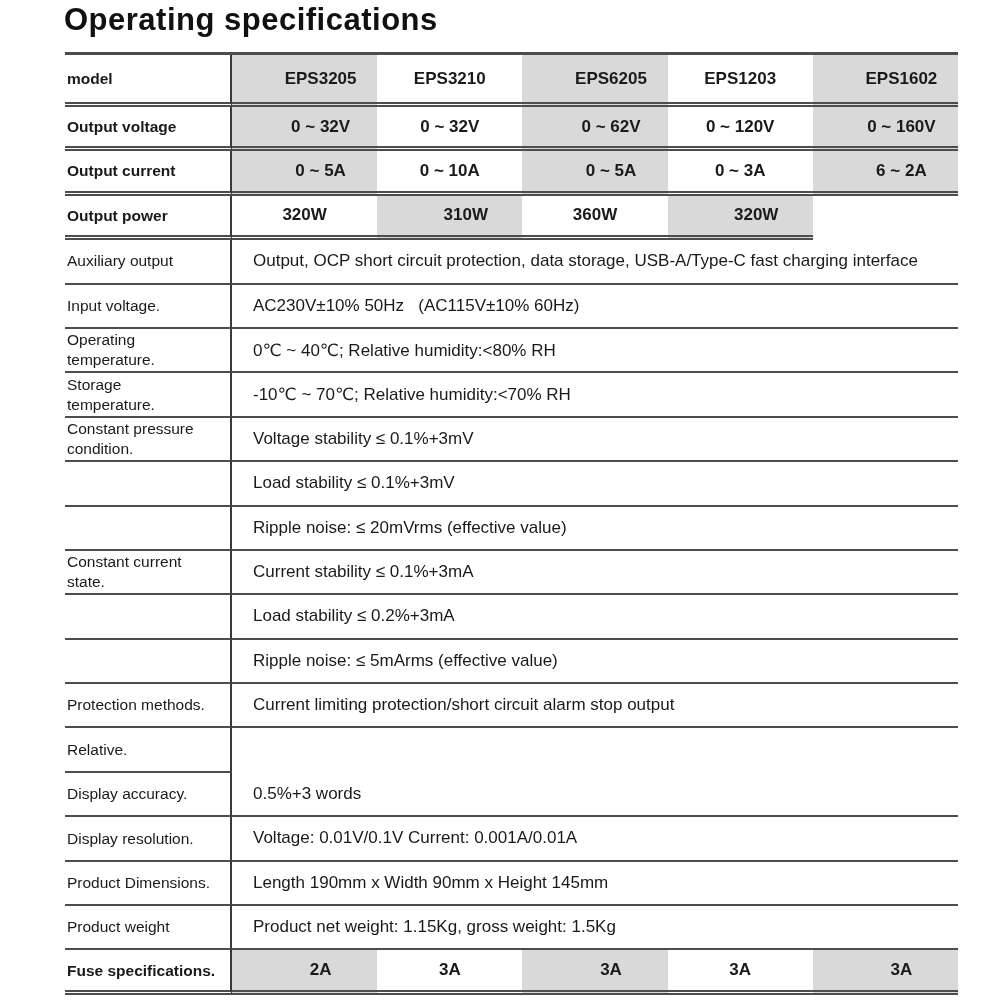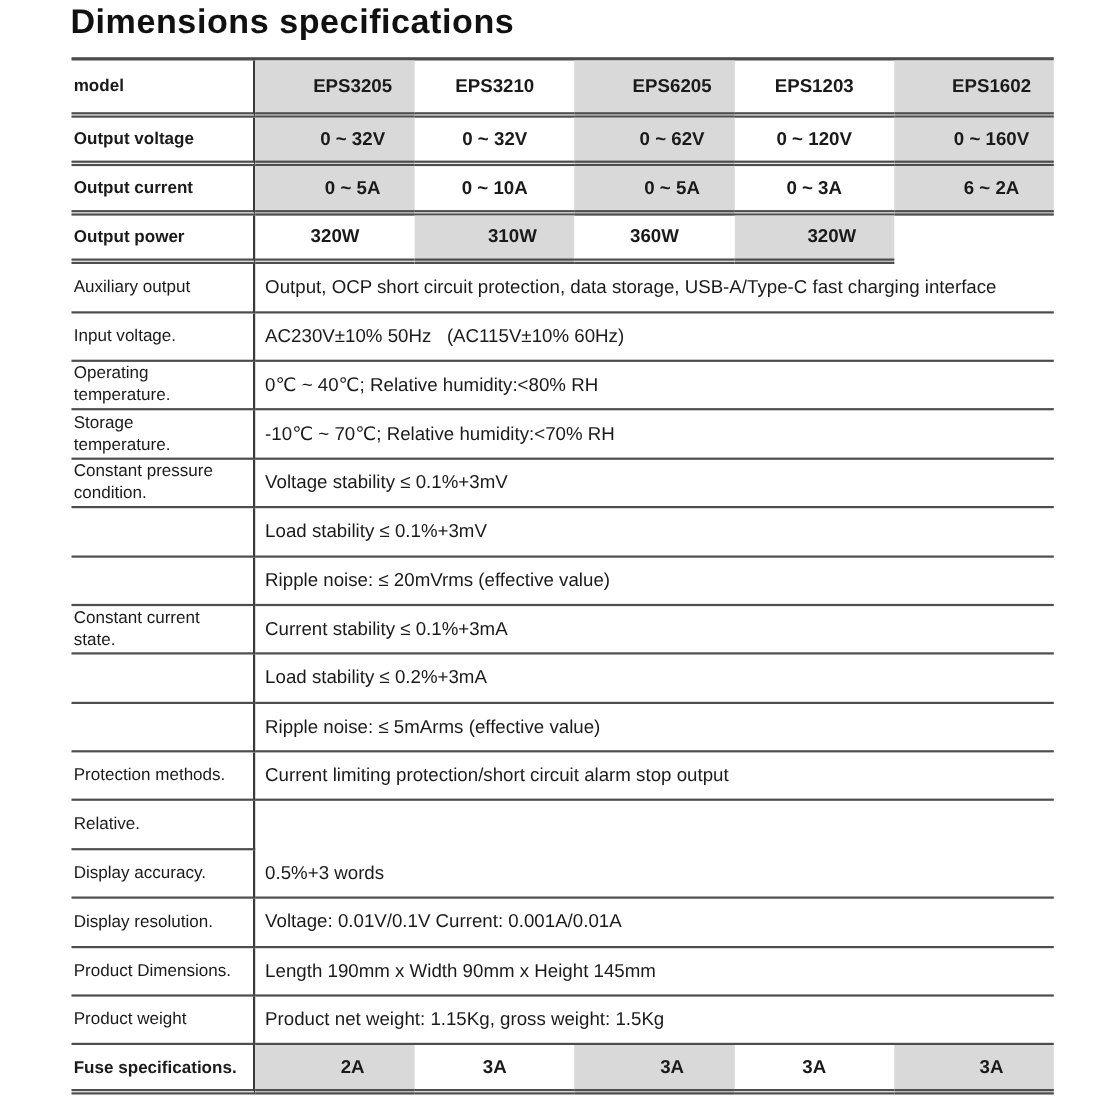--- a/index.html
+++ b/index.html
@@ -56,34 +56,34 @@
     display: flex;
     align-items: center;
     justify-content: center;
     font-size: 17px;
   }
   .mval {
     grid-column: 2 / -1;
     border-bottom: 2px solid var(--line, #4d4d4d);
     display: flex;
     align-items: center;
-    padding-left: 9px;
+    padding-left: 21px;
     font-size: 17px;
     white-space: pre;
     overflow: visible;
   }
   
   .dbl { border-bottom: 5px double var(--line, #4d4d4d); font-weight: bold; }
   .shade { background: var(--shade, #d9d9d9); padding-left: 32px; }
 </style>
 </head>
 <body>
 
 <div id="page">
-  <div id="title">Dimensions specifications</div>
+  <div id="title">Operating specifications</div>
 
   <div id="spec-table">
 
     <div class="lbl dbl">model</div>
     <div class="cell dbl shade">EPS3205</div>
     <div class="cell dbl">EPS3210</div>
     <div class="cell dbl shade">EPS6205</div>
     <div class="cell dbl">EPS1203</div>
     <div class="cell dbl shade">EPS1602</div>
 

